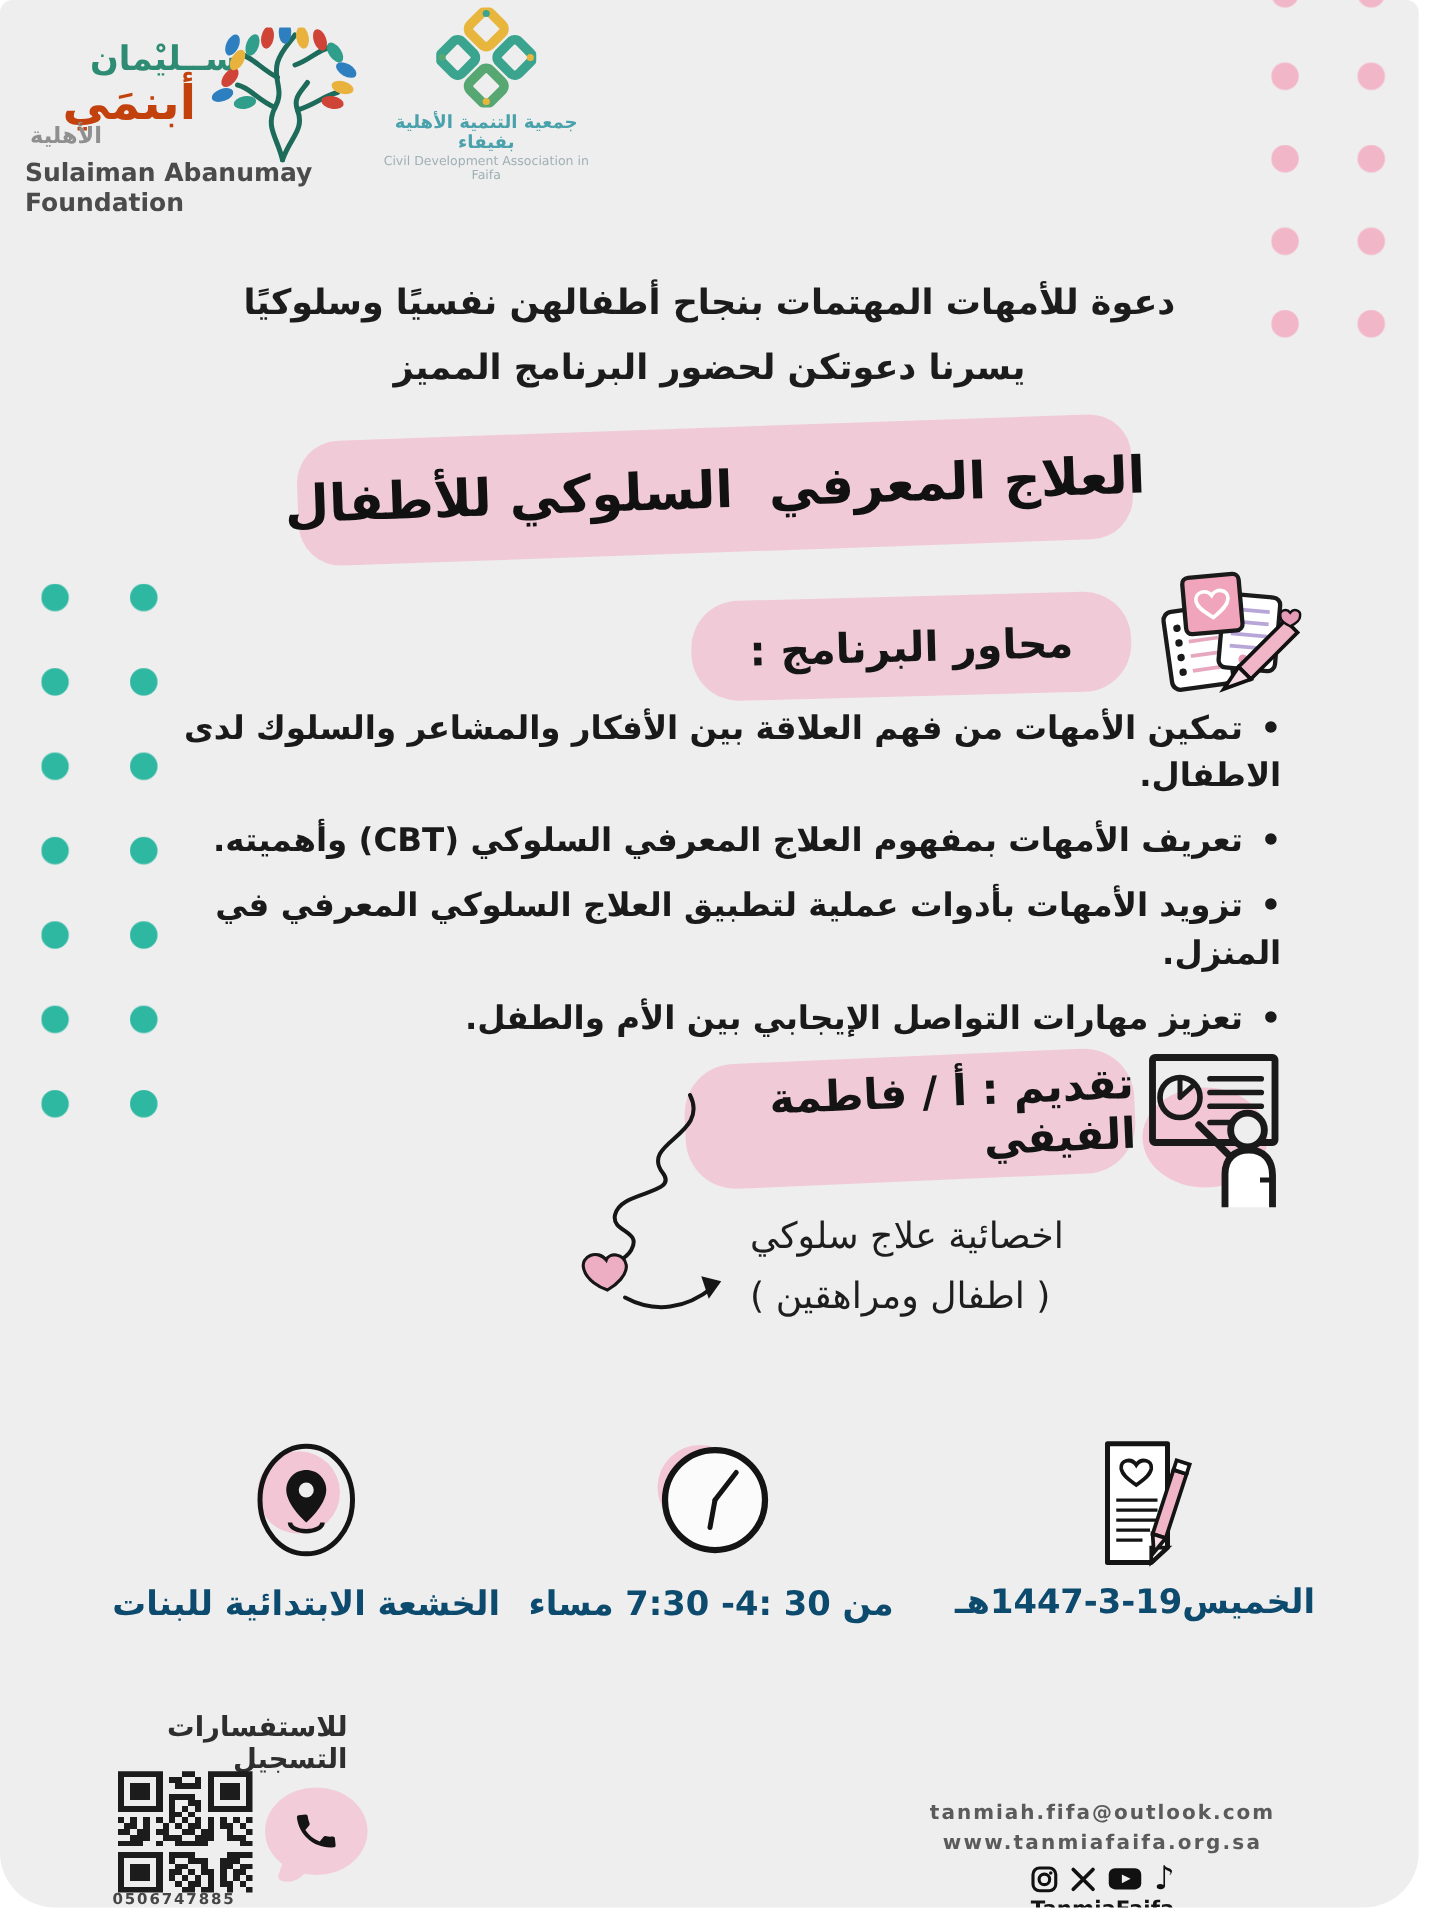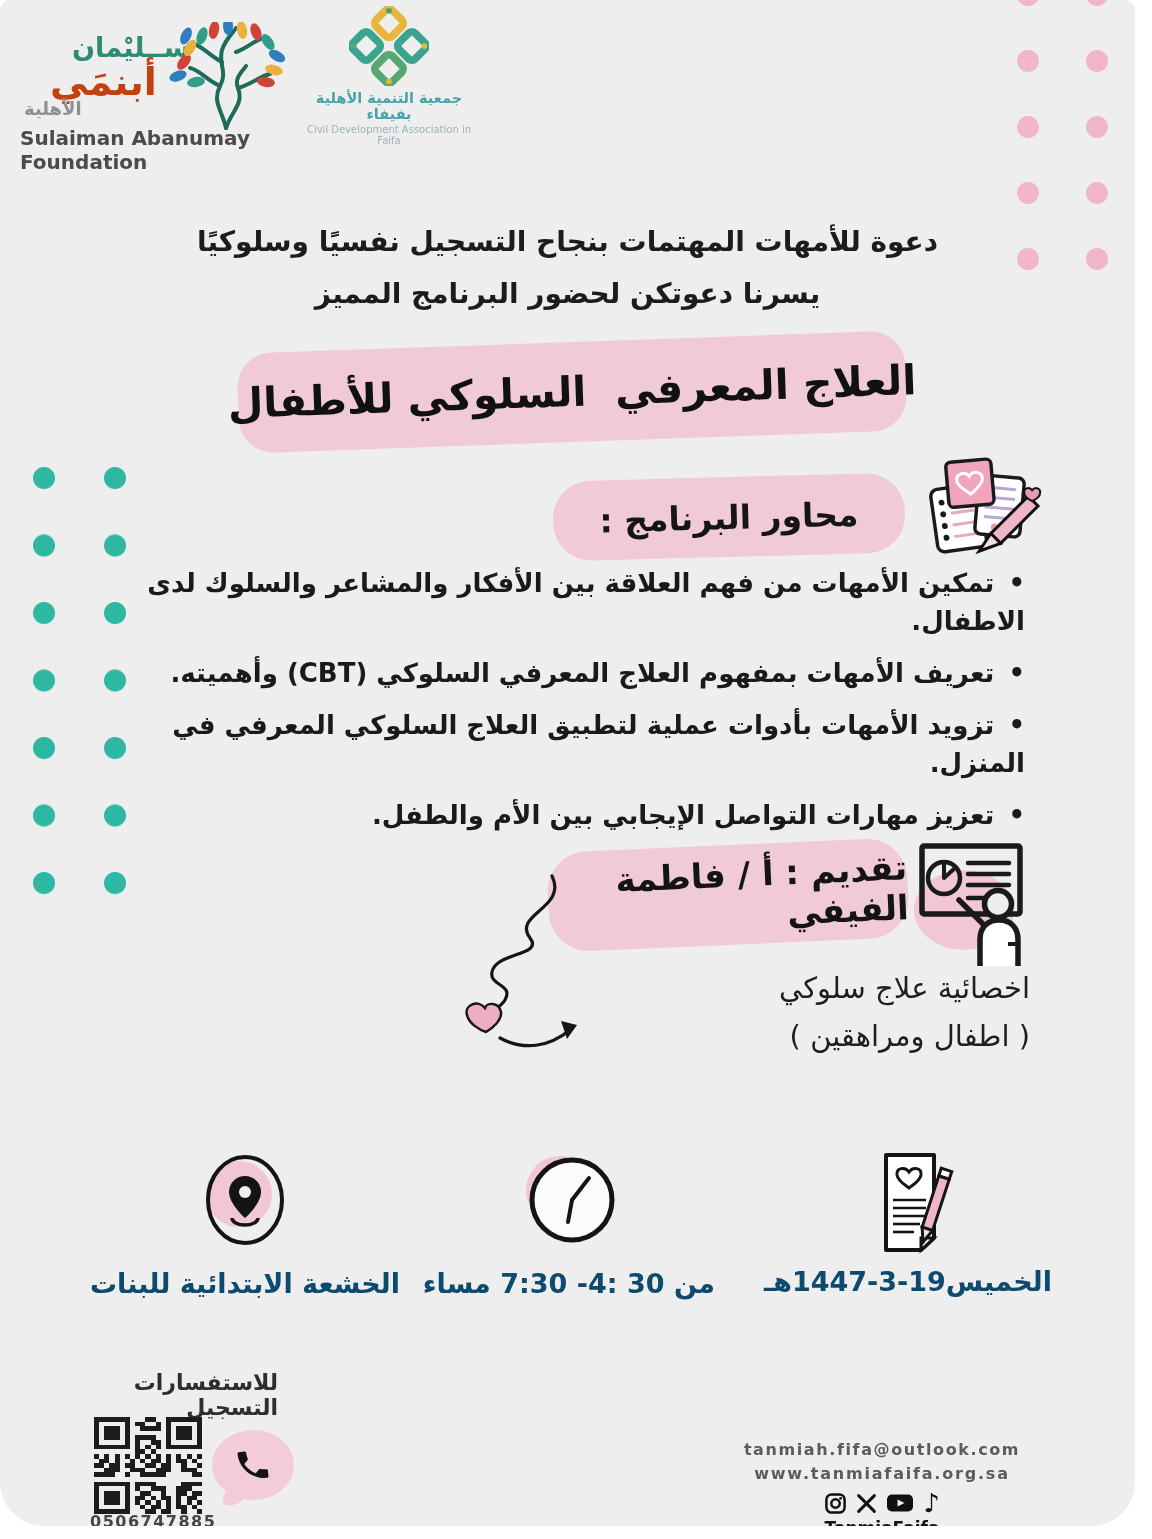--- a/index.html
+++ b/index.html
@@ -48,36 +48,36 @@
   .notes-icon{left:918px;top:446px;width:124px;height:112px;}
   .bullets{left:110px;top:564px;width:915px;list-style:none;font-size:26px;font-weight:bold;color:#1a1a1a;}
   .bullets li{margin-bottom:14px;line-height:38px;}
   .bullets li::before{content:"•";margin-left:14px;}
 
   
   .present-badge{left:548px;top:845px;width:360px;height:100px;background:#f0cbd7;border-radius:40px;
     transform:rotate(-2.5deg);display:flex;align-items:center;justify-content:center;
     font-size:34px;font-weight:bold;color:#141414;}
   .present-icon{left:912px;top:836px;width:128px;height:130px;}
-  .present-sub{left:600px;top:964px;width:430px;text-align:right;font-size:29px;color:#1e1e1e;line-height:48px;}
+  .present-sub{left:600px;top:964px;width:430px;text-align:left;font-size:29px;color:#1e1e1e;line-height:48px;}
   .squiggle{left:448px;top:872px;width:170px;height:185px;}
 
   
   .info{text-align:center;}
   .icon-wrap{height:116px;display:flex;align-items:flex-start;justify-content:center;}
   .info-label{font-size:27px;font-weight:bold;color:#0c4a6e;direction:rtl;white-space:nowrap;}
   .info-loc{left:90px;top:1152px;width:310px;}
   .info-time{left:425px;top:1152px;width:290px;}
   .info-date{left:758px;top:1150px;width:300px;}
 
   
   .inquiries{left:88px;top:1370px;width:190px;font-size:22px;font-weight:bold;color:#2e2e2e;
              direction:rtl;}
   .qr{left:94px;top:1417px;width:108px;height:97px;}
-  .phone-num{left:90px;top:1512px;width:180px;font-size:16px;font-weight:bold;
+  .phone-num{left:90px;top:1512px;width:180px;font-size:12px;font-weight:bold;
              letter-spacing:1.5px;color:#454545;}
   .phone-bubble{left:212px;top:1430px;width:82px;height:70px;background:#f2ccd8;border-radius:50%;
     display:flex;align-items:center;justify-content:center;}
   .phone-bubble::after{content:"";position:absolute;left:12px;bottom:-7px;width:20px;height:18px;
     background:#f2ccd8;border-radius:0 0 18px 4px;transform:rotate(18deg);}
   .handset{width:38px;height:38px;transform:rotate(-6deg);}
   .footer-right{left:732px;top:1440px;width:300px;text-align:center;color:#5b5b5b;}
   .f-email{font-size:16px;font-weight:bold;letter-spacing:1.6px;}
   .f-site{font-size:16px;font-weight:bold;letter-spacing:1.8px;margin-top:5px;}
   .socials{display:flex;justify-content:center;align-items:center;gap:9px;margin-top:7px;height:26px;}
@@ -137,21 +137,21 @@
         <circle cx="42" cy="5" r="3" fill="#3aa48e"></circle>
         <circle cx="79" cy="42" r="3" fill="#e9b63d"></circle>
         <circle cx="42" cy="79" r="3" fill="#e9b63d"></circle>
         <circle cx="5" cy="42" r="3" fill="#57a773"></circle>
       </svg>
       <div class="ff-ar">جمعية التنمية الأهلية بفيفاء</div>
       <div class="ff-en">Civil Development Association in Faifa</div>
     </div>
 
     <div class="intro" dir="rtl">
-      <div>دعوة للأمهات المهتمات بنجاح التسجيل نفسيًا وسلوكيًا</div>
+      <div>دعوة للأمهات المهتمات بنجاح أطفالهن نفسيًا وسلوكيًا</div>
       <div>يسرنا دعوتكن لحضور البرنامج المميز</div>
     </div>
 
     <div class="title-badge" dir="rtl">العلاج المعرفي  السلوكي للأطفال</div>
 
     <div class="mehwar-badge" dir="rtl">محاور البرنامج :</div>
     <svg class="notes-icon" viewBox="0 0 126 112">
       <g transform="rotate(-8 44 70)">
         <rect x="16" y="40" width="50" height="64" rx="7" fill="#ffffff" stroke="#1a1a1a" stroke-width="3.5"></rect>
         <circle cx="26" cy="54" r="3" fill="#1a1a1a"></circle>

